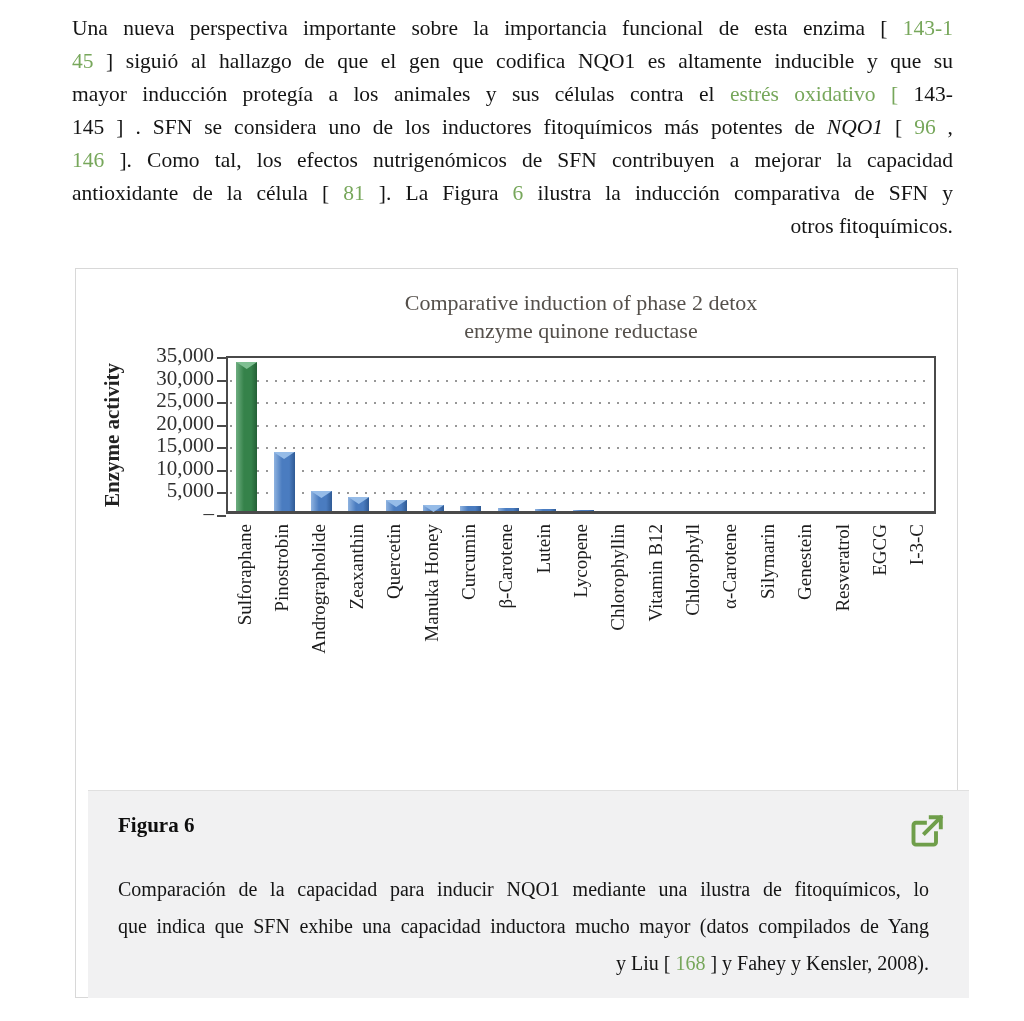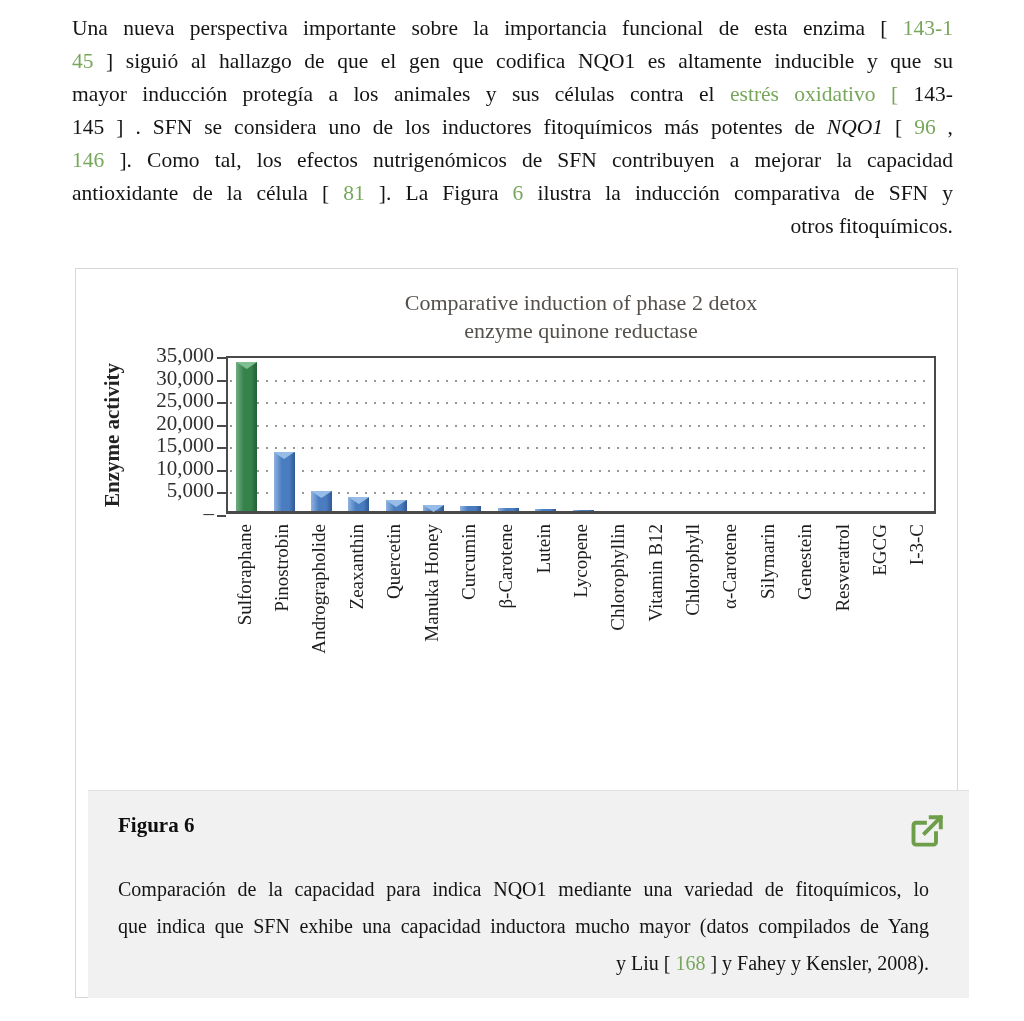--- a/index.html
+++ b/index.html
@@ -225,19 +225,19 @@
         <span>
           <svg width="36" height="36" viewBox="0 0 24 24" fill="none" stroke="#6f9e4a" stroke-width="2.6" stroke-linecap="square" stroke-linejoin="miter">
             <path d="M18 13.5v6a1.6 1.6 0 0 1-1.6 1.6H4.6A1.6 1.6 0 0 1 3 19.5V8.1a1.6 1.6 0 0 1 1.6-1.6h6"></path>
             <polyline points="14.5 2.8 21.2 2.8 21.2 9.5"></polyline>
             <line x1="10.5" y1="13.5" x2="21" y2="3"></line>
           </svg>
         </span>
       </button>
     </div>
     <div class="caption-text">
-        <div class="tline just"><span>Comparación de la capacidad para indica NQO1 mediante una variedad de fitoquímicos, lo</span></div>
+        <div class="tline just"><span>Comparación de la capacidad para inducir NQO1 mediante una ilustra de fitoquímicos, lo</span></div>
         <div class="tline just"><span>que indica que SFN exhibe una capacidad inductora mucho mayor (datos compilados de Yang</span></div>
         <div class="tline"><span>y Liu [ </span><a href="#" class="green-link">168</a><span> ] y Fahey y Kensler, 2008).</span></div>
       </div>
   </div>
 
 </div>
 
 </body></html>

